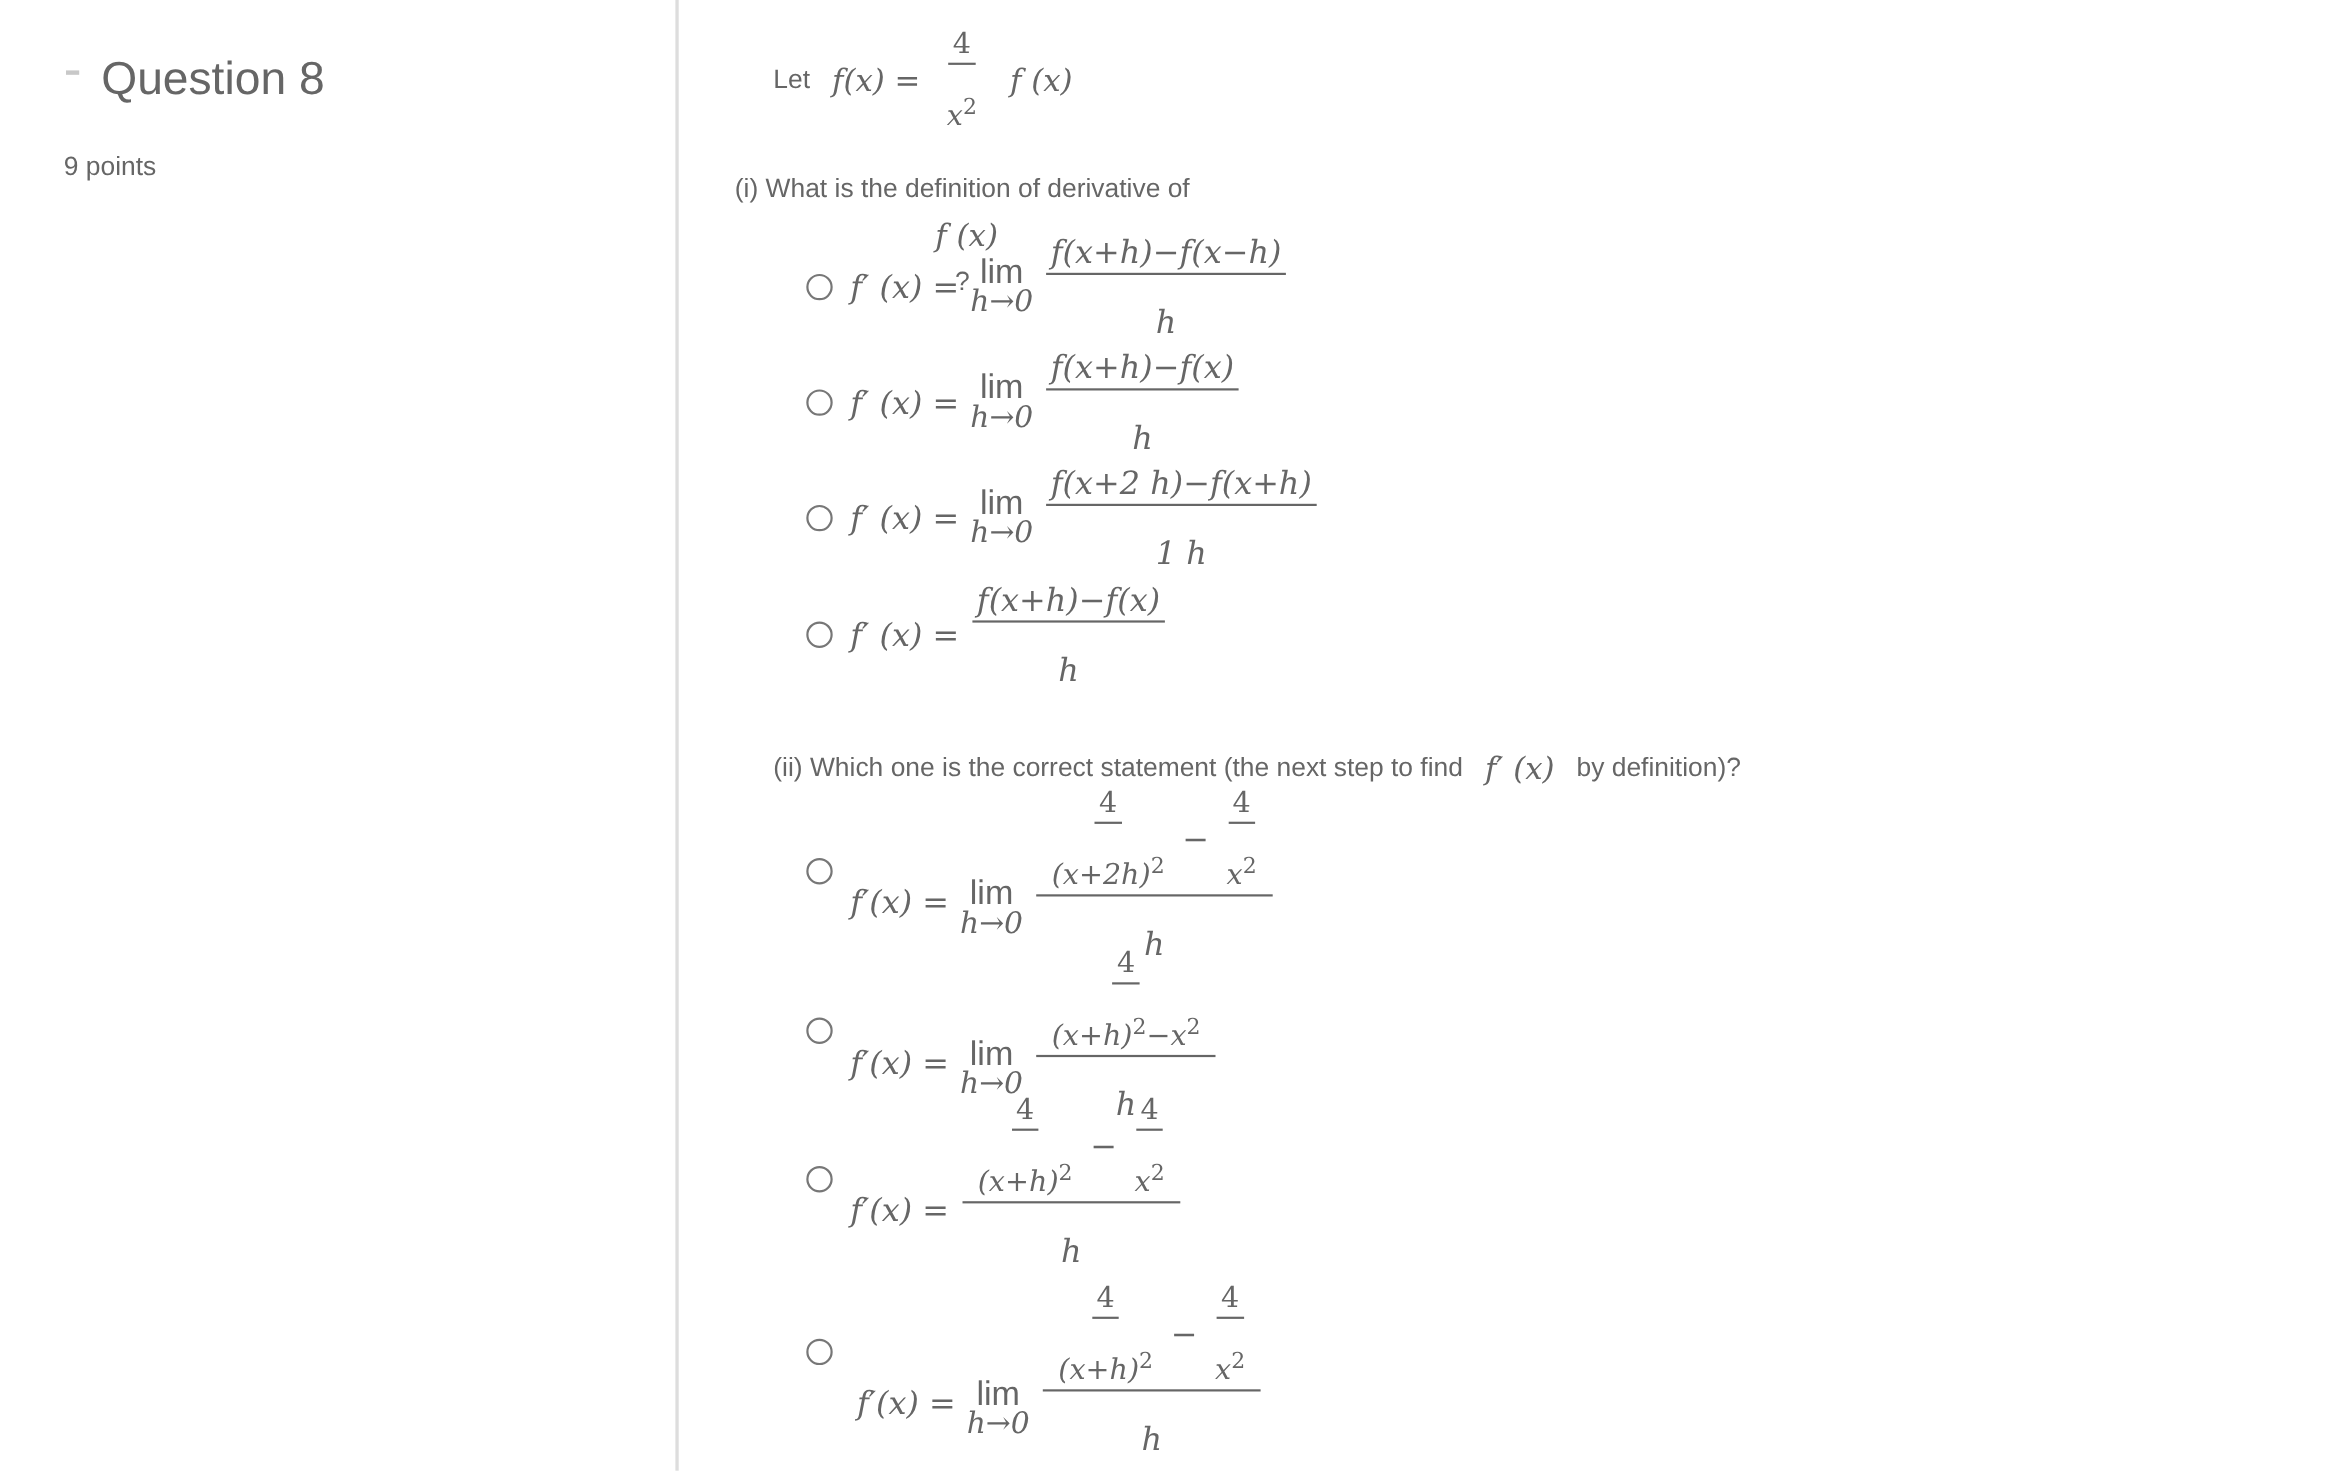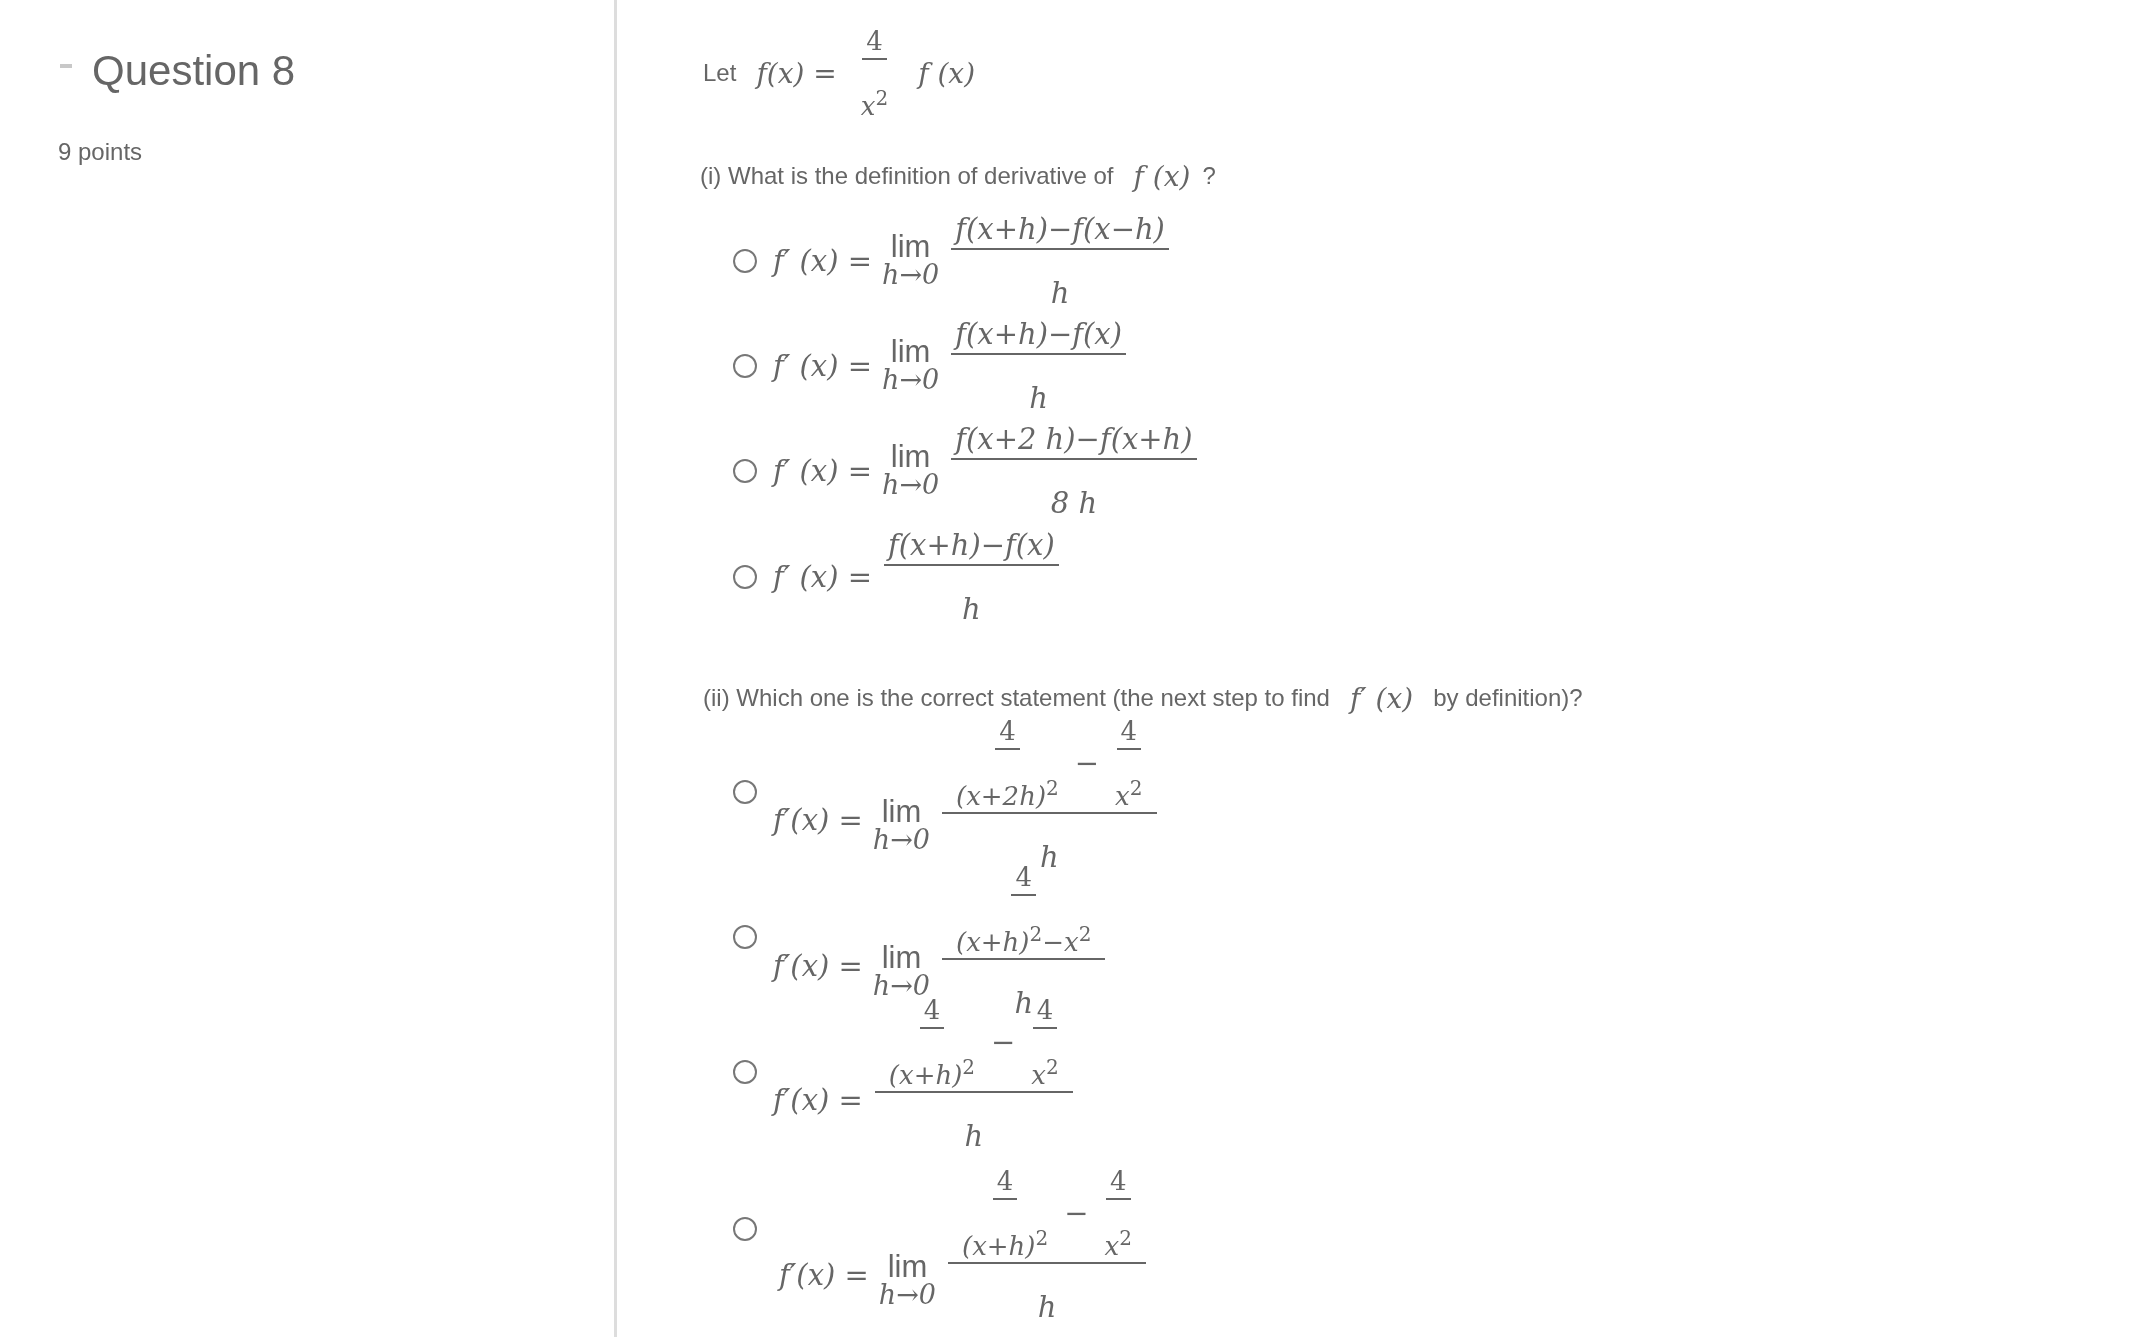--- a/index.html
+++ b/index.html
@@ -47,21 +47,21 @@
 <div class="line" style="left:703px; top:38px; height:70px;">
   <span style="margin-right:8px;">Let</span>
   <span class="m" style="font-size:28px;">f(x) =</span>
   <span class="frac" style="font-size:26px; margin-left:8px;">
     <span class="num mr">4</span>
     <span class="den m">x<span class="sup">2</span></span>
   </span>
   <span class="m" style="font-size:28px; margin-left:8px;">f (x)</span>
 </div>
 
-<div class="line" style="left:700px; top:158px; height:36px;">
+<div class="line" style="left:668px; top:158px; height:36px;flex-direction:column;">
   <span>(i) What is the definition of derivative of</span>
   <span class="m" style="font-size:28px; margin-left:8px;">f (x)</span>
   <span>?</span>
 </div>
 
 <div class="opt" style="left:733px; top:212px;">
   <span class="radio"></span>
   <span class="m">f′ (x) =</span>
   <span class="lim">
     <span class="top">lim</span>
@@ -88,21 +88,21 @@
 
 <div class="opt" style="left:733px; top:422px;">
   <span class="radio"></span>
   <span class="m">f′ (x) =</span>
   <span class="lim">
     <span class="top">lim</span>
     <span class="bot">h→0</span>
   </span>
   <span class="frac">
     <span class="num m">f(x+2 h)−f(x+h)</span>
-    <span class="den m">8 h</span>
+    <span class="den m">1 h</span>
   </span>
 </div>
 
 <div class="opt" style="left:733px; top:528px;">
   <span class="radio"></span>
   <span class="m">f′ (x) =</span>
   <span class="frac" style="margin-left:12px;">
     <span class="num m">f(x+h)−f(x)</span>
     <span class="den m">h</span>
   </span>

